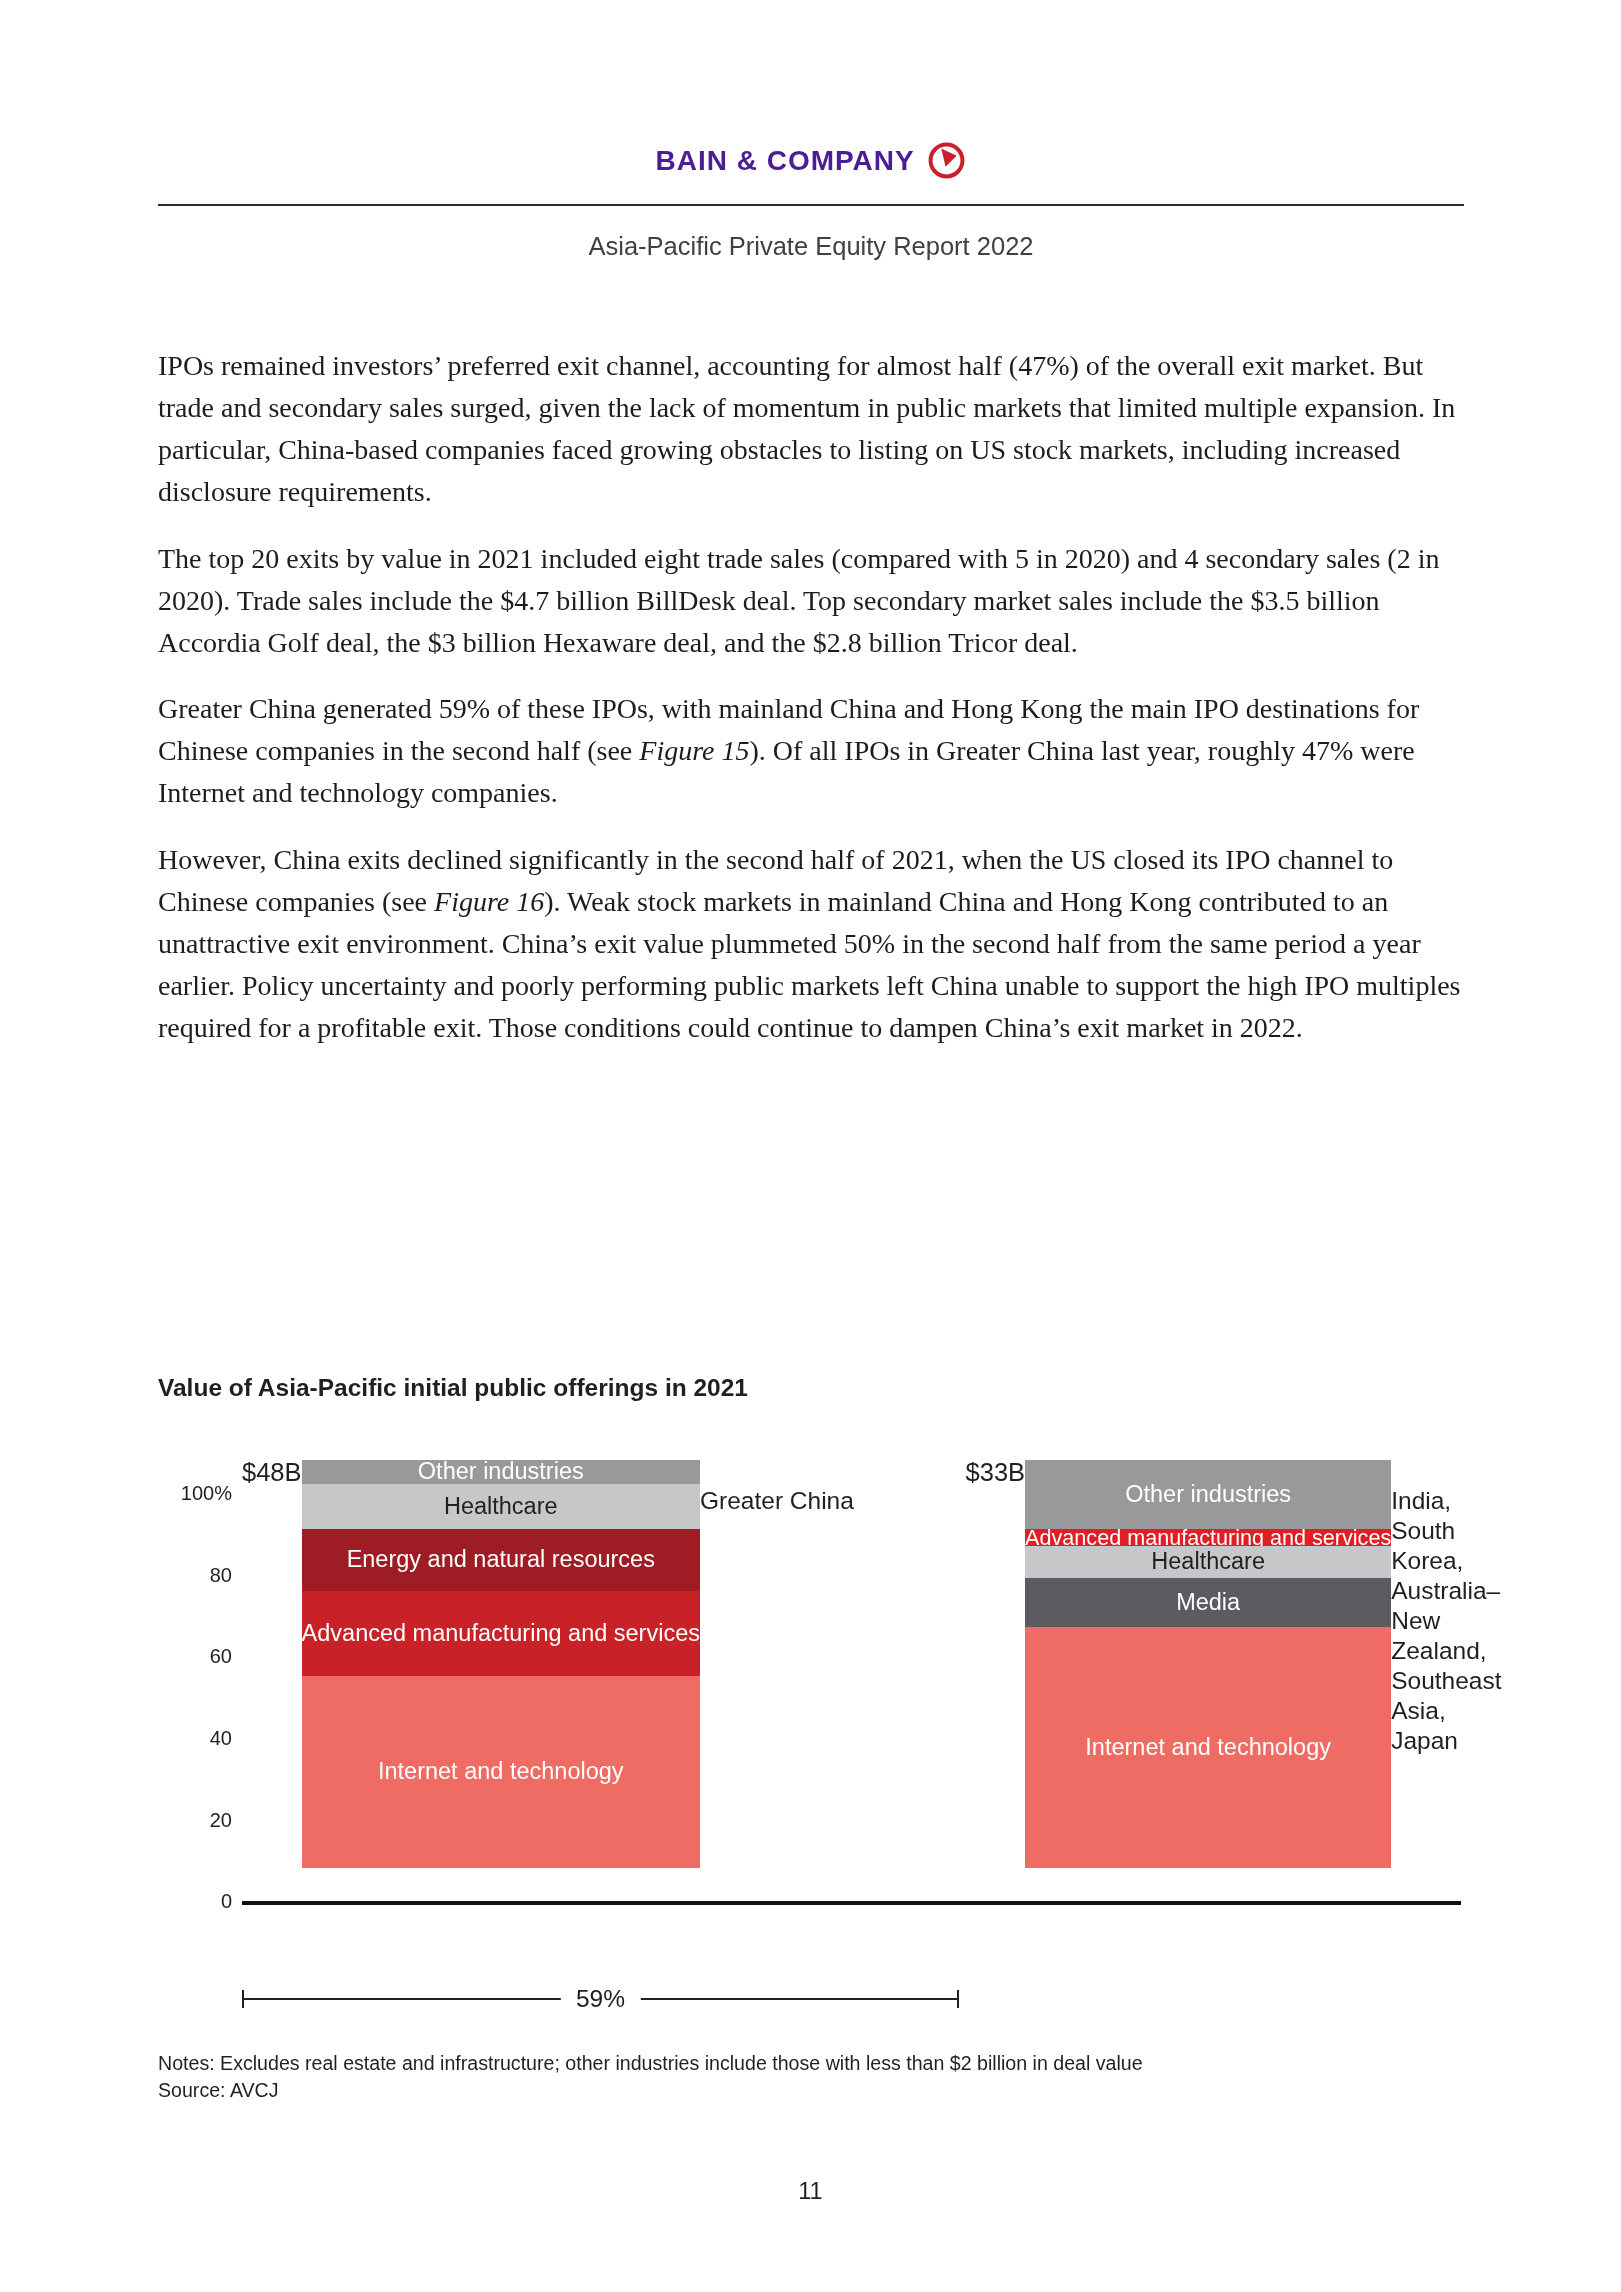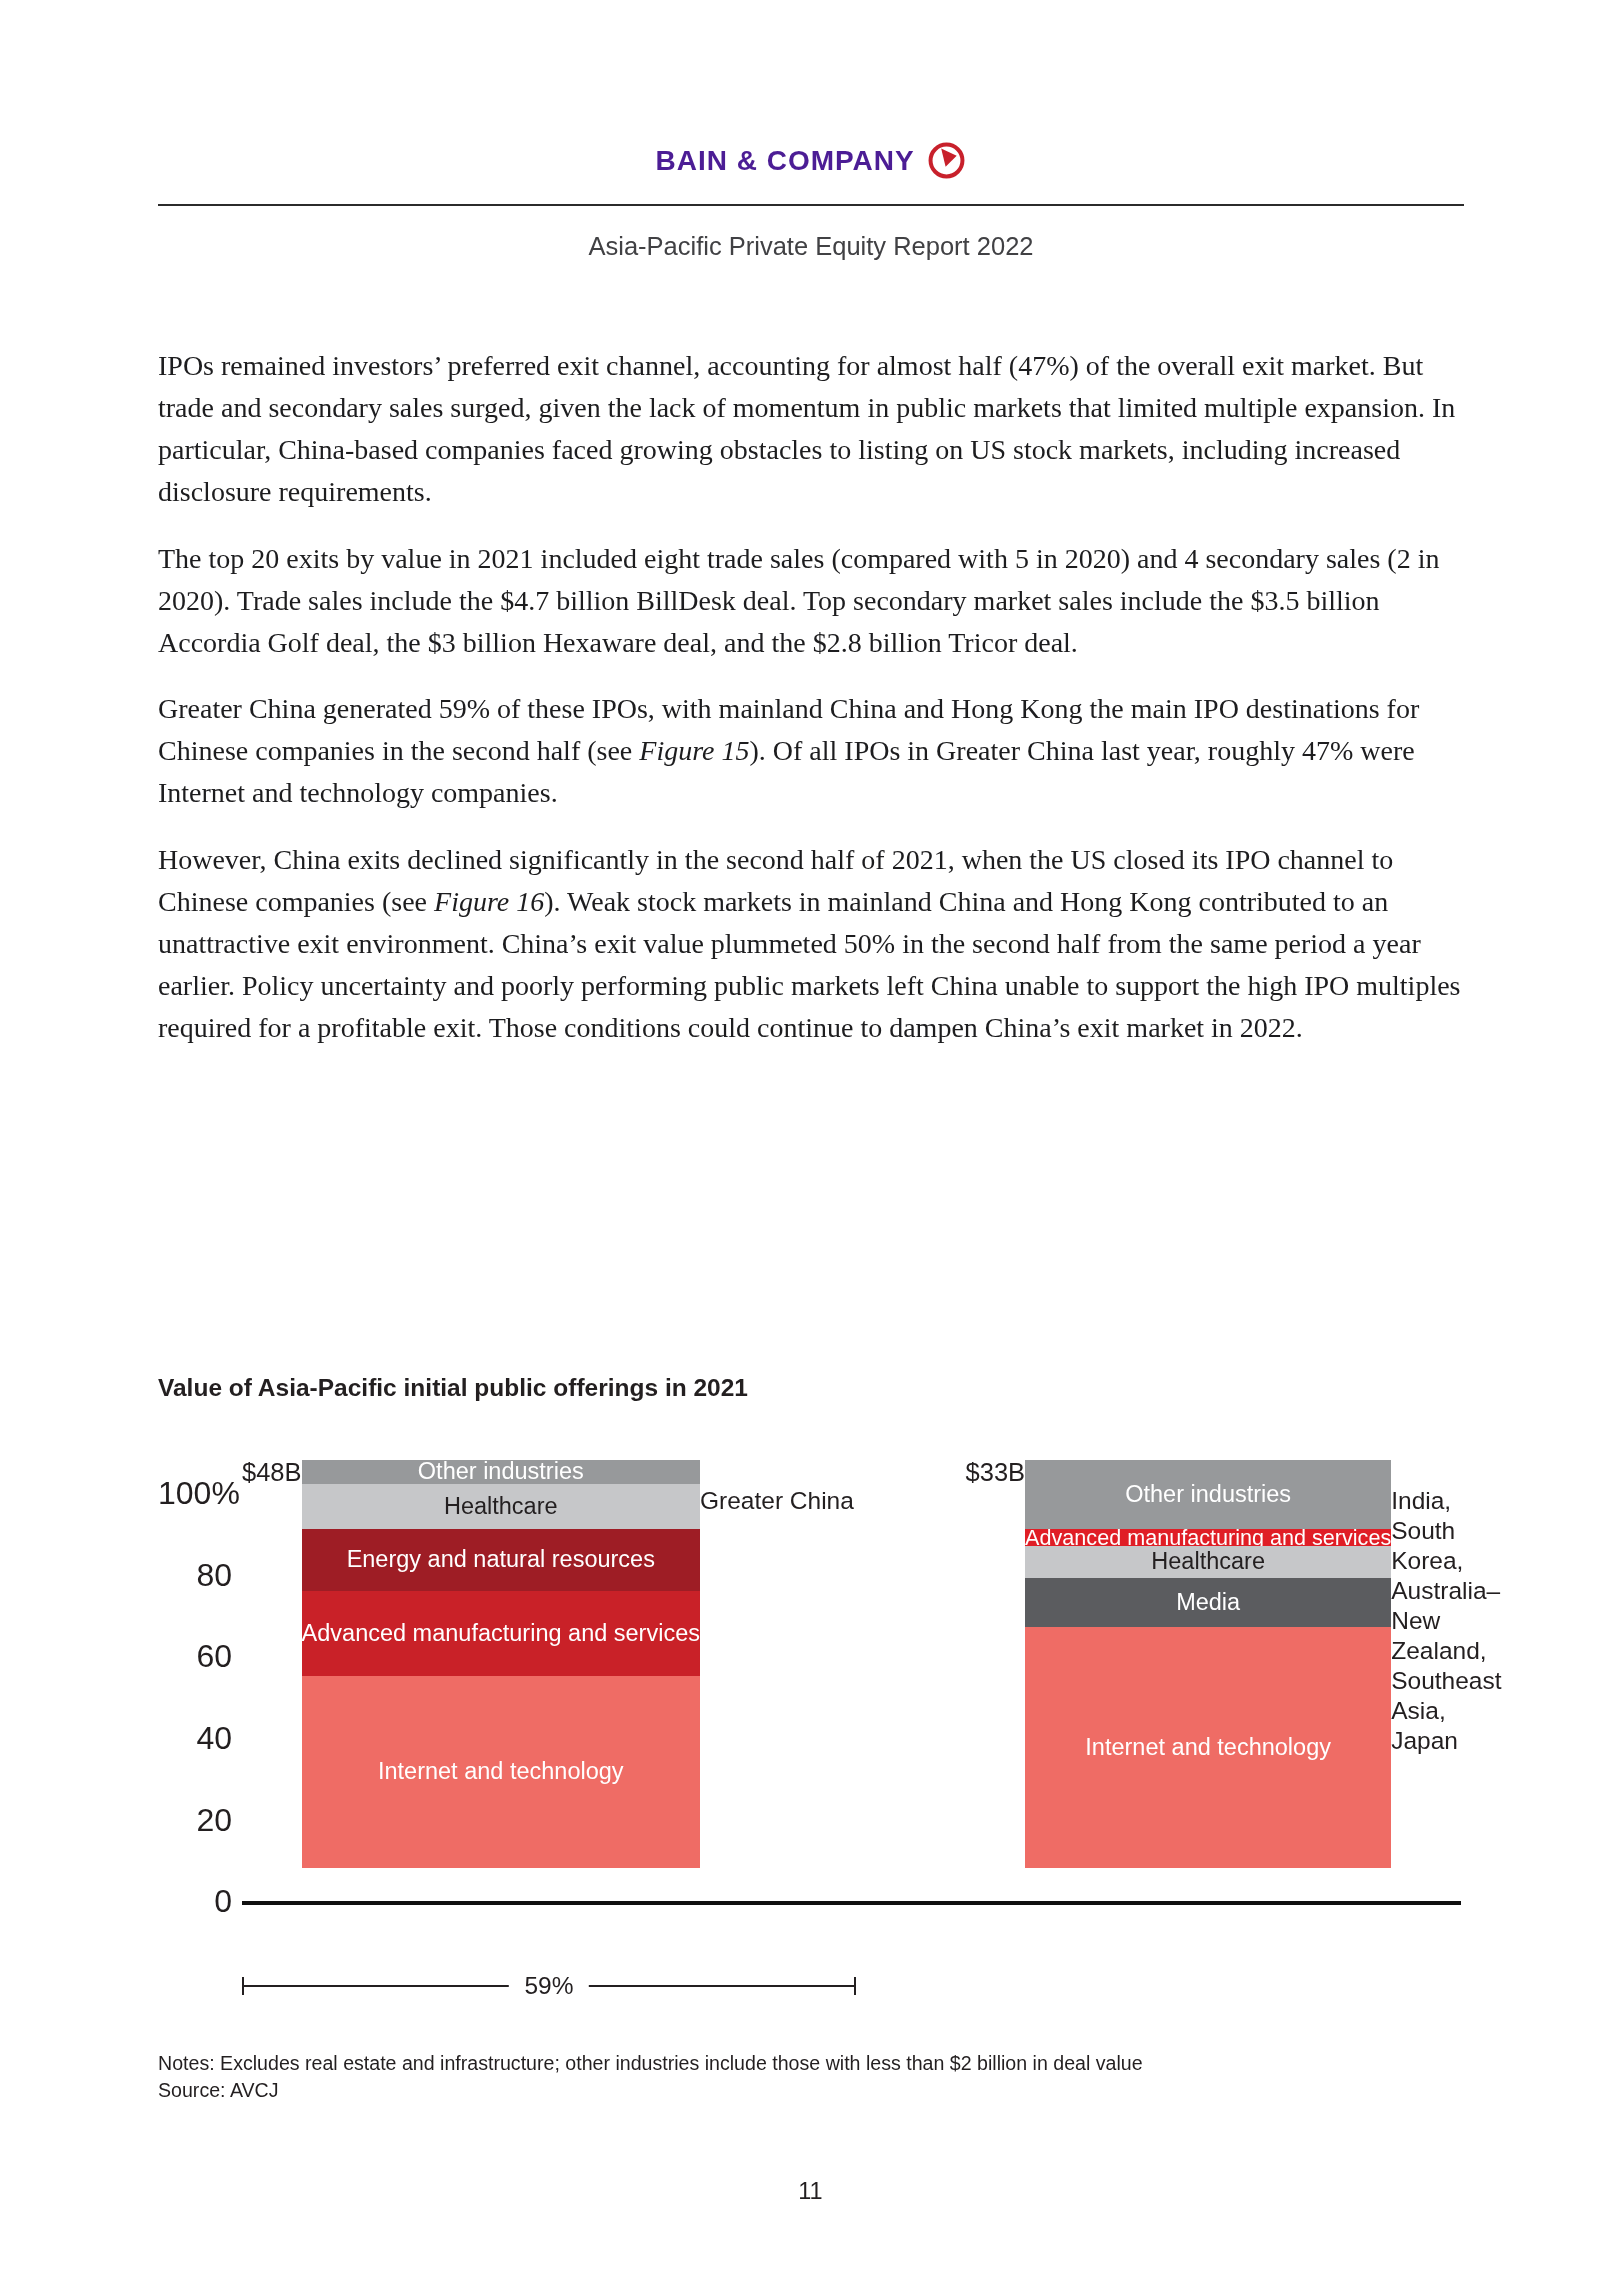--- a/index.html
+++ b/index.html
@@ -44,21 +44,21 @@
   .fig-label{font-weight:700; color:#C00712;}
   .chart-title{
     position:absolute; top:1374px; left:158px; width:1306px;
     font-size:24.5px; font-weight:700; color:#231f20; margin:0;
   }
   
   .chart-area{position:absolute; top:1460px; left:158px; width:1306px; height:568px;}
   .y-axis{position:absolute; left:0; top:0; width:74px; height:100%;}
   .ytick{
     position:absolute; right:0; transform:translateY(-50%);
-    font-size:32px; color:#231f20; text-align:right; width:74px;
+    font-size:20px; color:#231f20; text-align:right; width:74px;
   }
   .bars-wrap{
     position:absolute; left:84px; top:0; width:1219px;
     display:flex; gap:2.9px;
   }
   .bar-col{display:flex; flex-direction:row; flex-basis:0; min-width:0;}
   .bar-total{
     height:33px; display:flex; align-items:flex-end; justify-content:center;
     padding-bottom:5.9px; box-sizing:border-box; font-size:25.5px; color:#231f20;
   }
@@ -66,21 +66,21 @@
   .segment{display:flex; align-items:center; justify-content:center;}
   .seg-label{font-size:23.5px; line-height:1; white-space:nowrap;}
   .axis-line{
     position:absolute; left:84px; top:441px; width:1219px; height:3.9px;
     background:#101010;
   }
   .bar-cat{
     margin-top:26px; text-align:left; font-size:24.5px; line-height:30px;
     color:#231f20; white-space:pre-line;
   }
-  .bracket{position:absolute; left:84px; top:516px; width:614px; height:19.6px;}
+  .bracket{position:absolute; left:84px; top:529px; width:717px; height:19.6px;}
   .bracket-line{position:absolute; top:8.8px; left:0; right:0; height:2px; background:#231f20;}
   .bracket-tick{position:absolute; top:1px; width:2px; height:17.6px; background:#231f20;}
   .bracket-tick.left{left:0;}
   .bracket-tick.right{right:0;}
   .bracket-label{
     position:absolute; top:9.8px; left:50%; transform:translate(-50%,-50%);
     background:#ffffff; padding:0 15.7px; font-size:24.5px; color:#231f20;
   }
   
   .notes{

